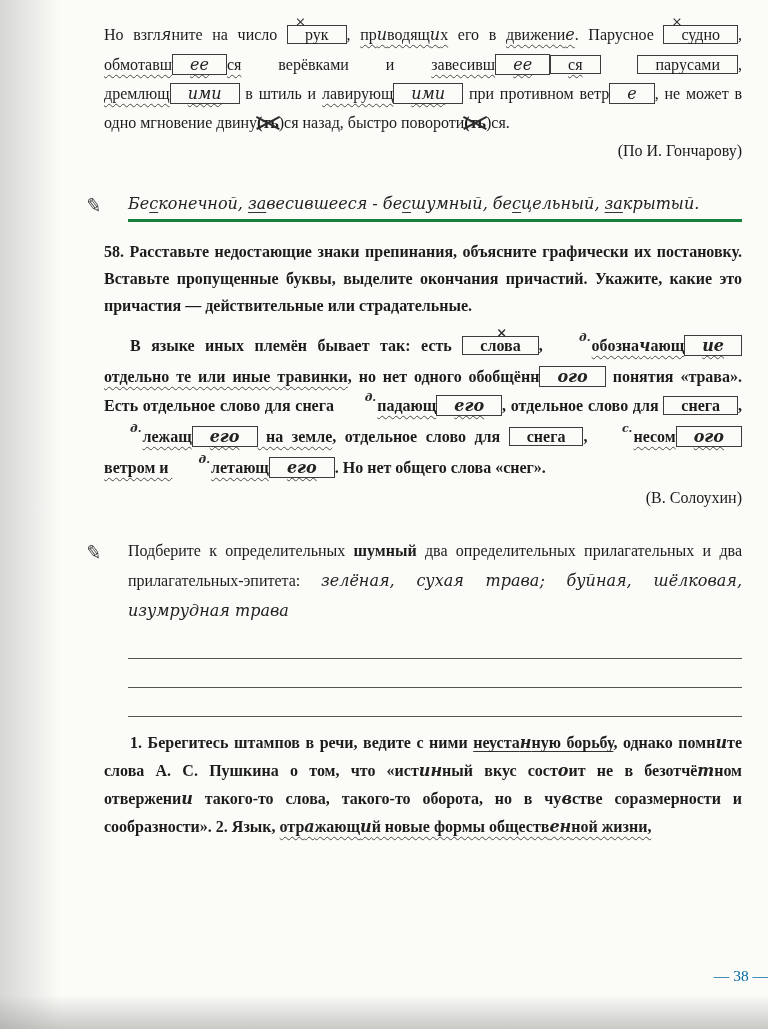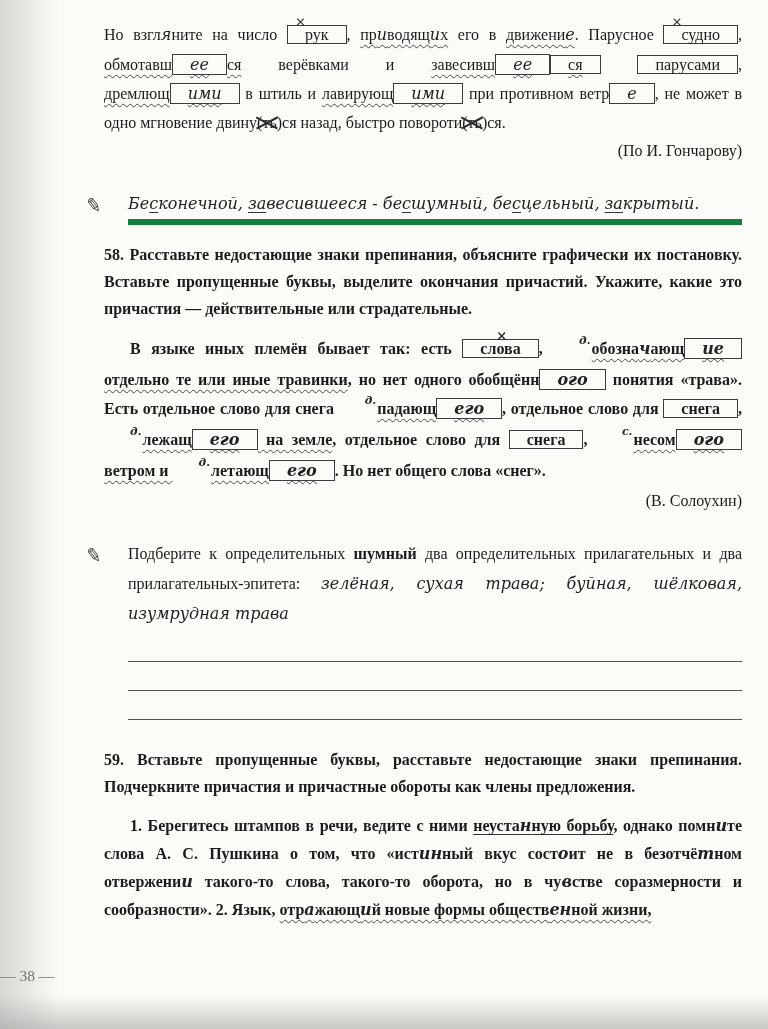--- a/index.html
+++ b/index.html
@@ -36,27 +36,27 @@
   .task { position:relative; margin:24px 0 0 24px; }
   .task-text { line-height:30px; }
   .pencil {
     position:absolute; left:-42px; top:2px;
     font-size:19px; color:#3a3a3a;
     transform:rotate(8deg);
     font-family:"DejaVu Sans", sans-serif;
   }
   .answer {
     display:block; min-height:30px; line-height:30px;
-    border-bottom:6px solid #15803d; margin-top:2px;
+    border-bottom:3px solid #15803d; margin-top:2px;
   }
   .lines { margin-top:4px; }
   .line { height:29px; border-bottom:1px solid #55544f; }
   .pagenum {
     position:absolute; left:0; right:0; bottom:44px;
-    text-align:left; font-size:15.5px; color:#737373;
+    text-align:right; font-size:15.5px; color:#0369a1;
   }
   
   .h { font-style:italic; font-family:"DejaVu Serif", serif; color:#222; }
   .b { border:1px solid #3c3c3c; padding:0 17px; }
   .w {
     text-decoration-line:underline;
     text-decoration-style:wavy;
     text-decoration-color:#4a4a48;
     text-decoration-thickness:1px;
     text-underline-offset:4px;
@@ -66,21 +66,21 @@
   .mk {
     display:inline-block; font-size:11px; font-style:italic;
     transform:translateY(-10px); margin-right:1px; color:#2a2a2a;
     font-family:"DejaVu Serif", serif;
   }
   .xm {
     display:inline-block; width:0; overflow:visible;
     transform:translate(8px,-14px); font-size:13px; color:#2a2a2a;
     font-family:"DejaVu Serif", serif;
   }
-  .xed { position:relative; white-space:nowrap; }
+  .xed { position:relative; white-space:nowrap;font-weight:bold; }
   .xed::before, .xed::after {
     content:""; position:absolute; left:-2px; right:-2px; top:48%;
     height:1.5px; background:#2c2c2c;
   }
   .xed::before { transform:rotate(28deg); }
   .xed::after  { transform:rotate(-28deg); }
 </style>
 </head>
 <body>
 
@@ -105,19 +105,18 @@
     <div class="task">
       <span class="pencil">✎</span>
       <p class="task-text"><span>Подберите к определительных </span><span class="bold">шумный</span><span> два определительных прилагательных и два прилагательных-эпитета: </span><span class="h">зелёная, сухая трава; буйная, шёлковая, изумрудная трава</span></p>
       <div class="lines">
         <div class="line"></div>
         <div class="line"></div>
         <div class="line"></div>
       </div>
     </div>
 
-    <p class="heading" style="margin-top:26px;">59. Вставьте пропущенные буквы, расставьте недостающие знаки препинания. Подчеркните причастия и причастные обороты как члены предложения.</p>
     <p class="para indent" style="margin-top:12px; line-height:28px;"><span>1. Берегитесь штампов в речи, ведите с ними </span><span class="u">неуста</span><span class="h u">н</span><span class="u">ную борьбу</span><span>, однако помн</span><span class="h">и</span><span>те слова А. С. Пушкина о том, что «ист</span><span class="h">ин</span><span>ный вкус сост</span><span class="h">о</span><span>ит не в безотчё</span><span class="h">т</span><span>ном отвержени</span><span class="h">и</span><span> такого-то слова, такого-то оборота, но в чу</span><span class="h">в</span><span>стве соразмерности и сообразности». 2. Язык, </span><span class="w">отр</span><span class="h w">а</span><span class="w">жающ</span><span class="h w">и</span><span class="w">й новые формы обществ</span><span class="h w">ен</span><span class="w">ной жизни,</span></p>
 
   </div>
 
   <div class="pagenum">— 38 —</div>
 </div>
 
 </body></html>

